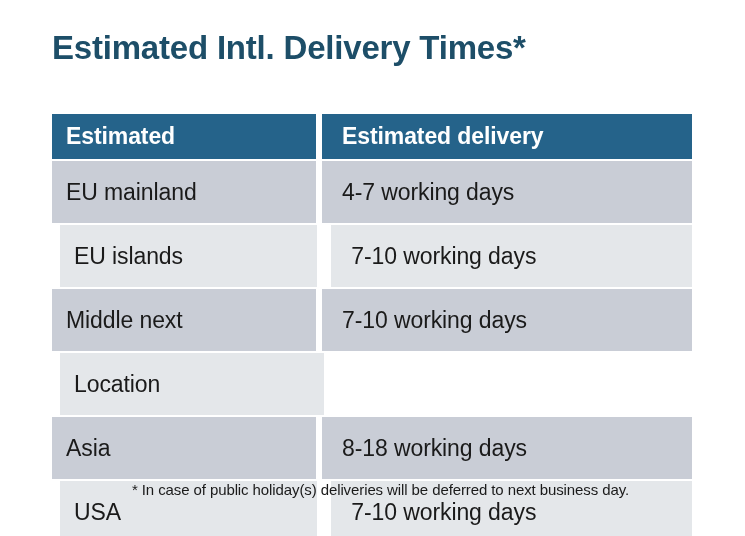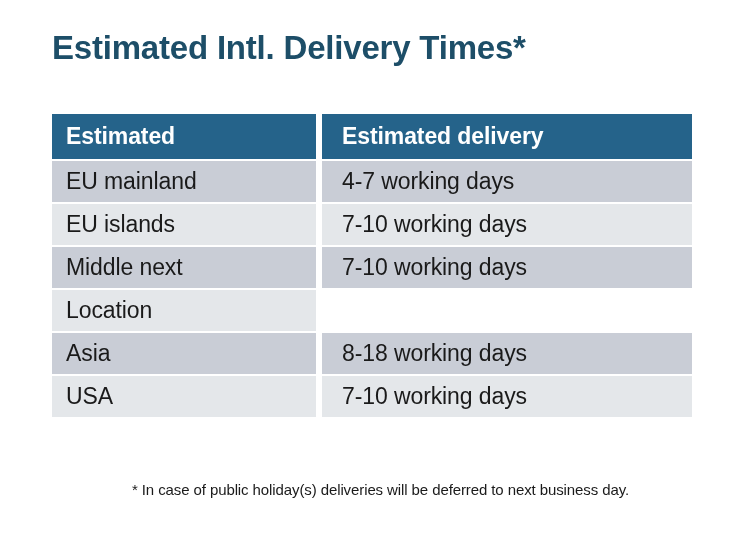--- a/index.html
+++ b/index.html
@@ -74,34 +74,35 @@
   .row-header .cell-text {
     color: #ffffff;
     font-size: 23px;
     font-weight: 700;
     letter-spacing: -0.1px;
     white-space: nowrap;
   }
 
   
   .row-body .cell {
-    height: 41px;
+    height: 62px;
   }
   .row-body .cell-text {
     color: #1a1a1a;
     font-size: 23px;
     font-weight: 400;
     letter-spacing: -0.1px;
     white-space: nowrap;
   }
   .row-body.shade-dark .cell {
     background: #c9cdd6;
   }
   .row-body.shade-light .cell {
     background: #e4e7ea;
+    margin-left: 8px;
   }
 
   
   .footnote {
     position: absolute;
     left: 88px;
     top: 481px;
     font-size: 15px;
     font-weight: 400;
     color: #1a1a1a;

